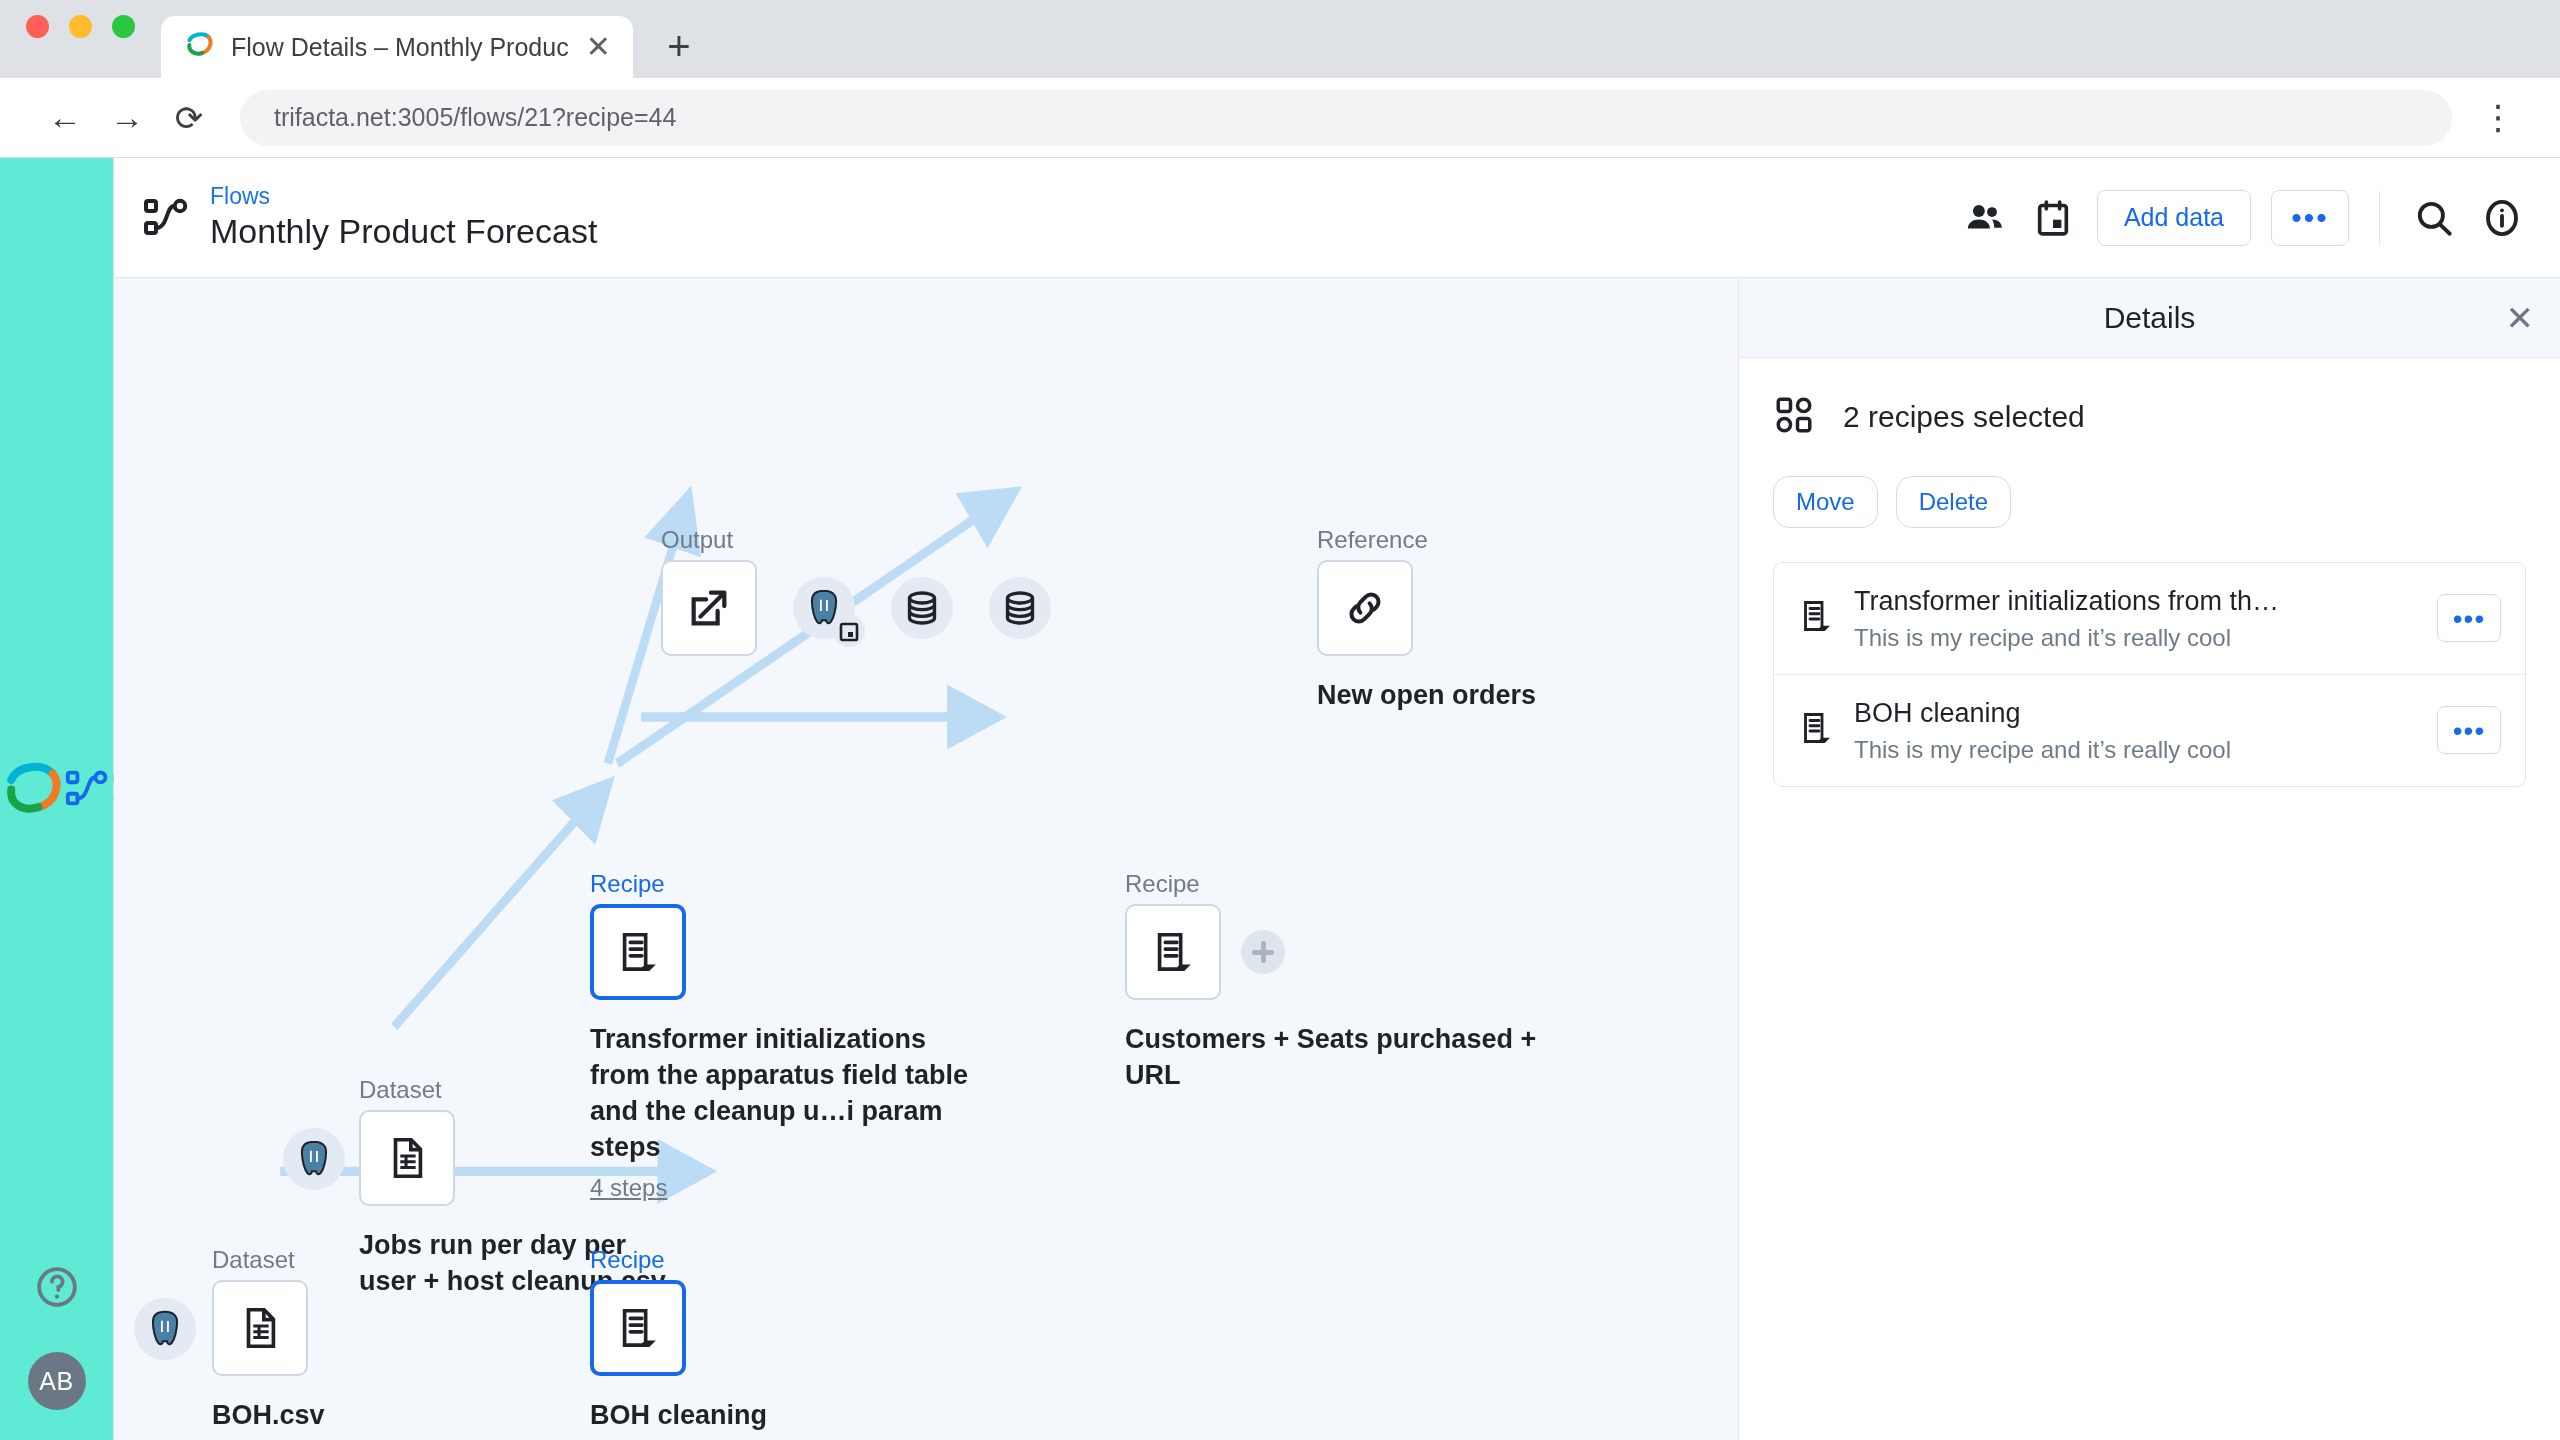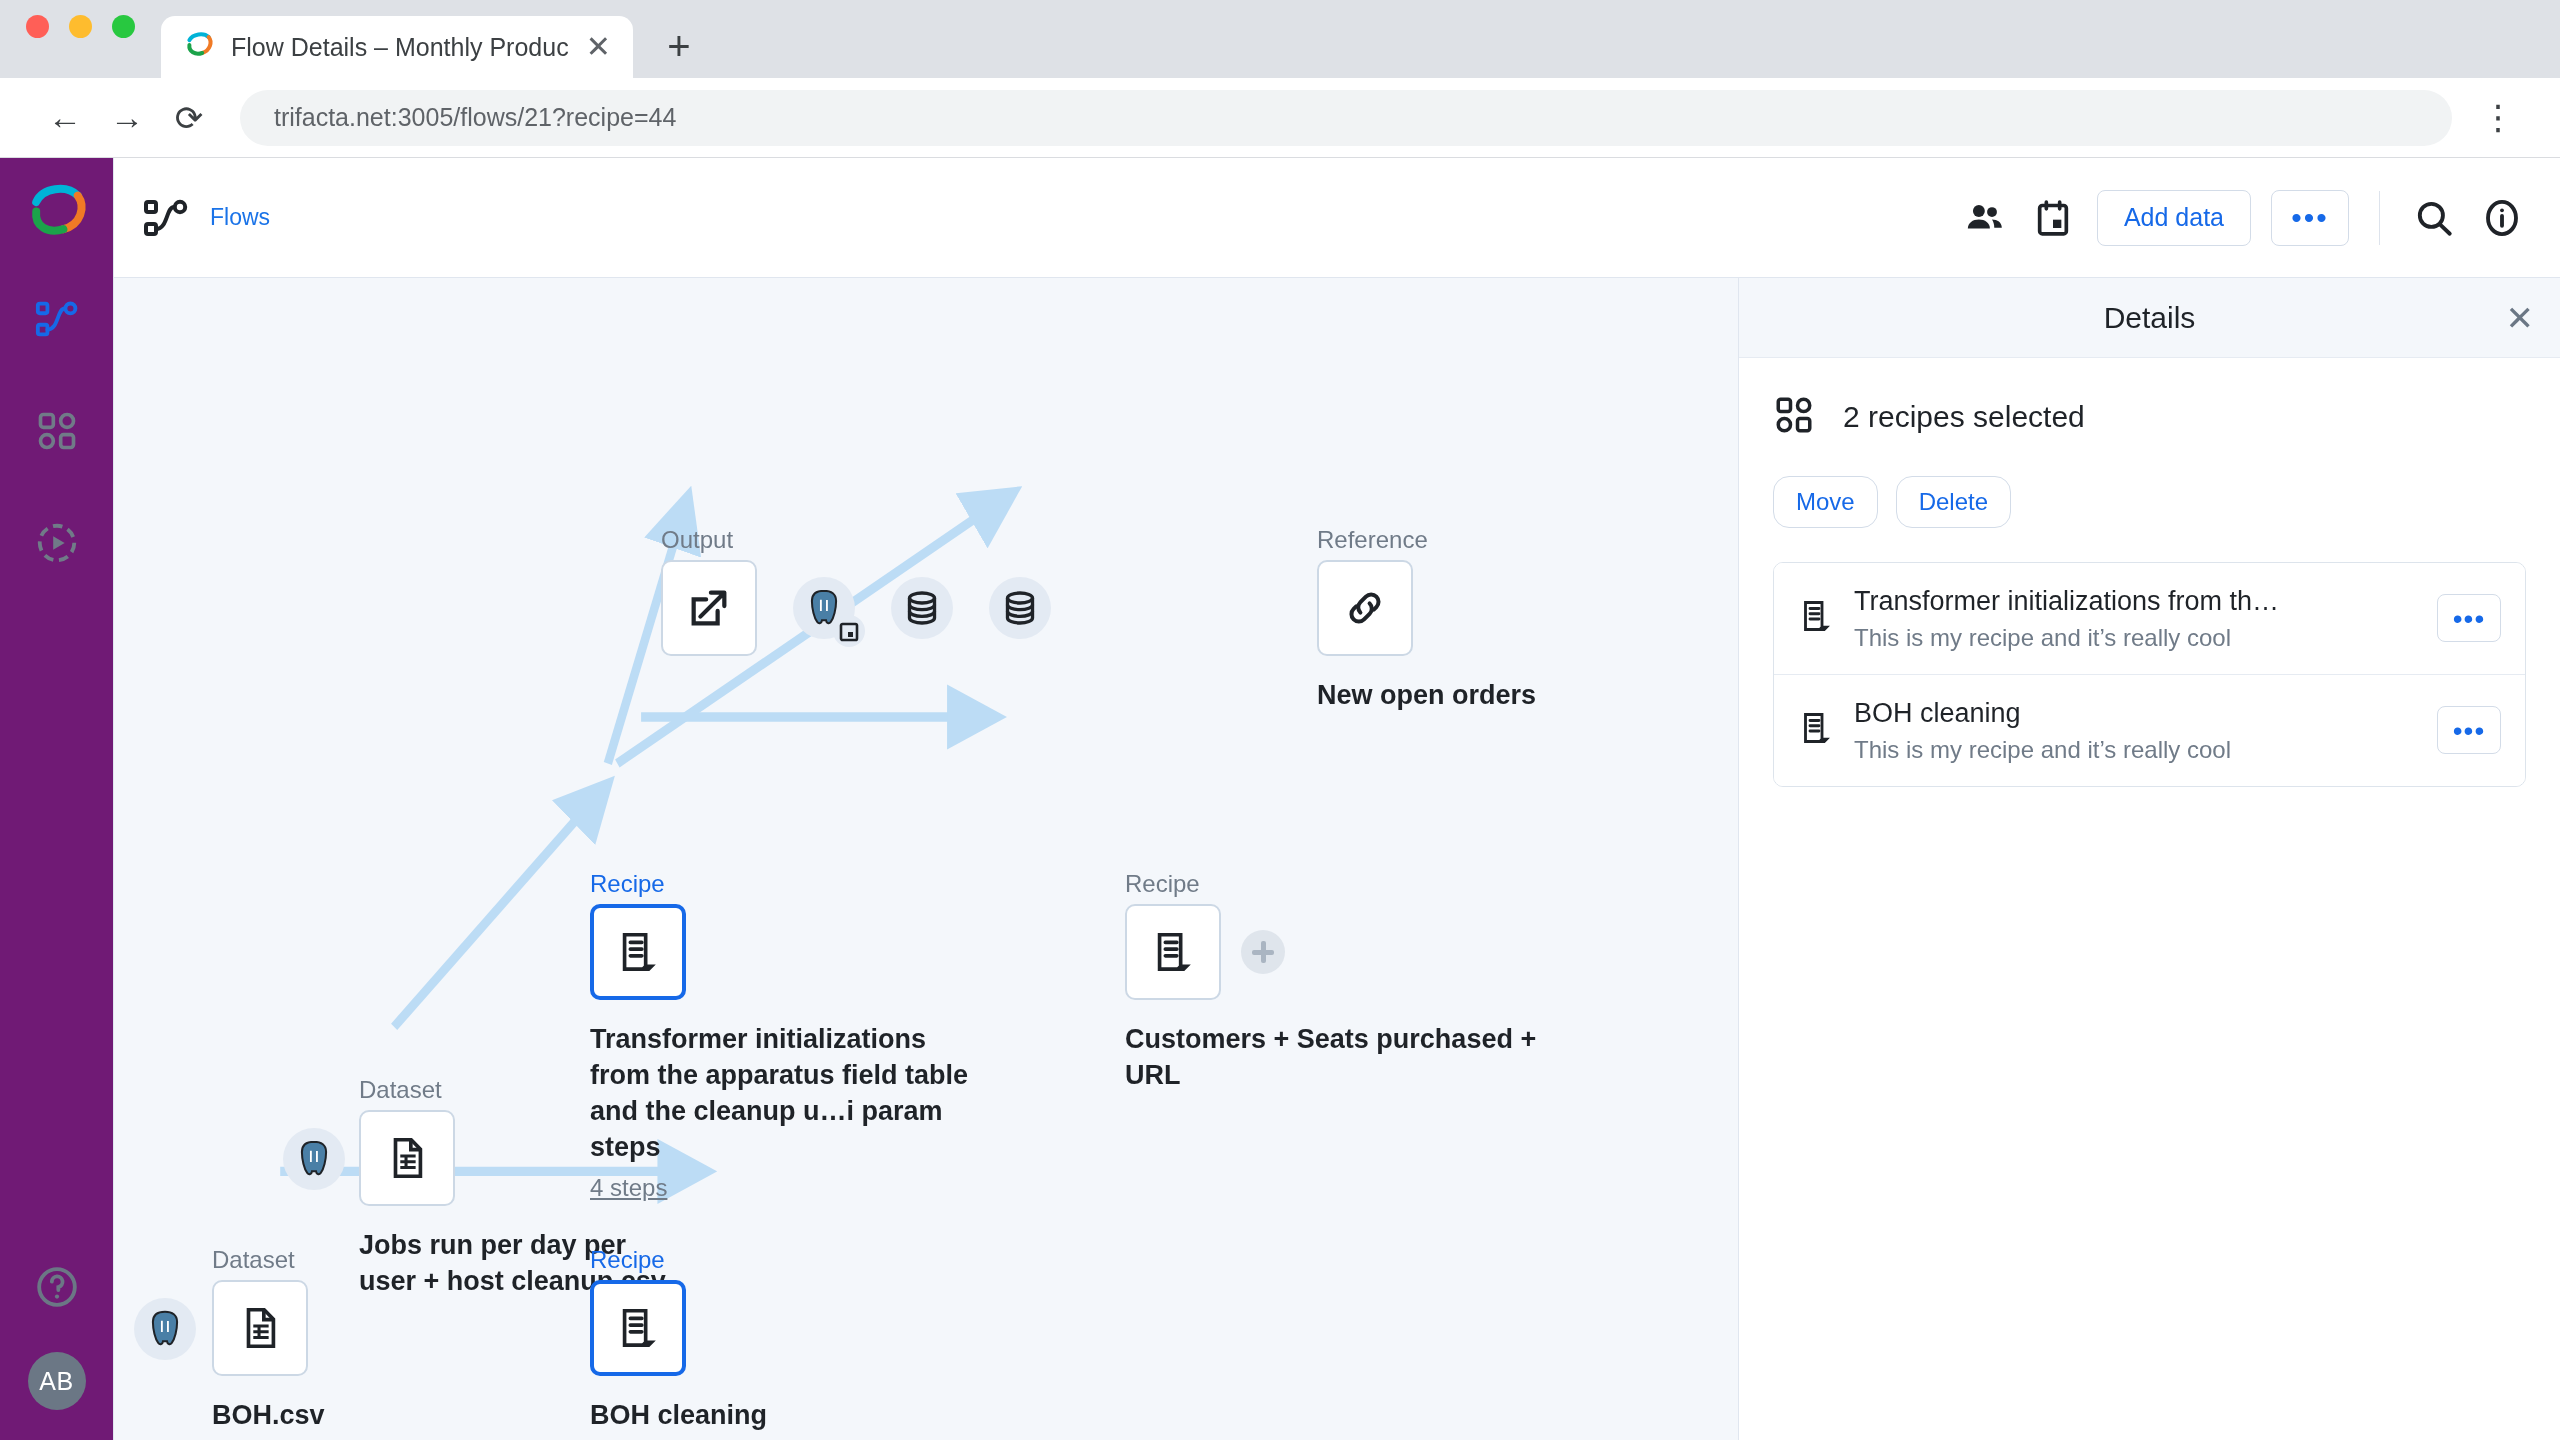--- a/index.html
+++ b/index.html
@@ -55,22 +55,22 @@
   .kebab-browser {
     width: 56px; height: 56px; margin-left: 18px; display:flex;
     align-items:center; justify-content:center; cursor:pointer; flex:none;
   }
   .kebab-browser span { font-size: 34px; color:#3c4043; letter-spacing:0; line-height:0.45; }
 
   
   .app { position: absolute; top: 158px; left: 0; right: 0; bottom: 0; display: flex; background:#ffffff; }
 
   .sidebar {
-    width: 114px; background: #701a75; border-right: 1px solid #e0e6ef;
-    display: flex; flex-direction: column; align-items: center;
+    width: 114px; background: #5eead4; border-right: 1px solid #e0e6ef;
+    display: flex; flex-direction: row; align-items: center;
     padding-top: 20px; flex: none; position: relative;
   }
   .side-logo { width: 64px; height: 64px; margin-bottom: 42px; }
   .side-item {
     width: 70px; height: 70px; display: flex; align-items: center;
     justify-content: center; margin-bottom: 42px; cursor: pointer;
   }
   .side-bottom { position: absolute; bottom: 30px; left: 0; right: 0;
     display: flex; flex-direction: column; align-items: center; gap: 30px; }
   .avatar {
@@ -267,20 +267,21 @@
           <span class="flow-icon">
             <svg width="48" height="48" viewBox="0 0 24 24" fill="none" stroke="#1f2328" stroke-width="2">
               <rect x="2" y="4" width="5" height="5" rx="1"></rect>
               <rect x="2" y="15" width="5" height="5" rx="1"></rect>
               <circle cx="19" cy="6.5" r="2.6"></circle>
               <path d="M7 17.5c6 0 5-11 9-11" stroke-linecap="round"></path>
             </svg>
           </span>
           <div class="crumbs">
             <span class="crumb-link">Flows</span>
+            <span class="flow-title">Monthly Product Forecast</span>
           </div>
         </div>
         <div class="apphdr-right">
           <span class="hdr-icon">
             <svg width="42" height="42" viewBox="0 0 24 24" fill="#1f2328">
               <circle cx="8.5" cy="8" r="3.4"></circle>
                 <circle cx="16" cy="8.6" r="2.8"></circle>
               <path d="M2.2 18c0-3.3 2.8-5.2 6.3-5.2s6.3 1.9 6.3 5.2z"></path>
               <path d="M16 12.9c3.1 0 5.6 1.7 5.6 4.6h-4.3c0-1.8-.5-3.4-1.3-4.6z"></path>
             </svg>

